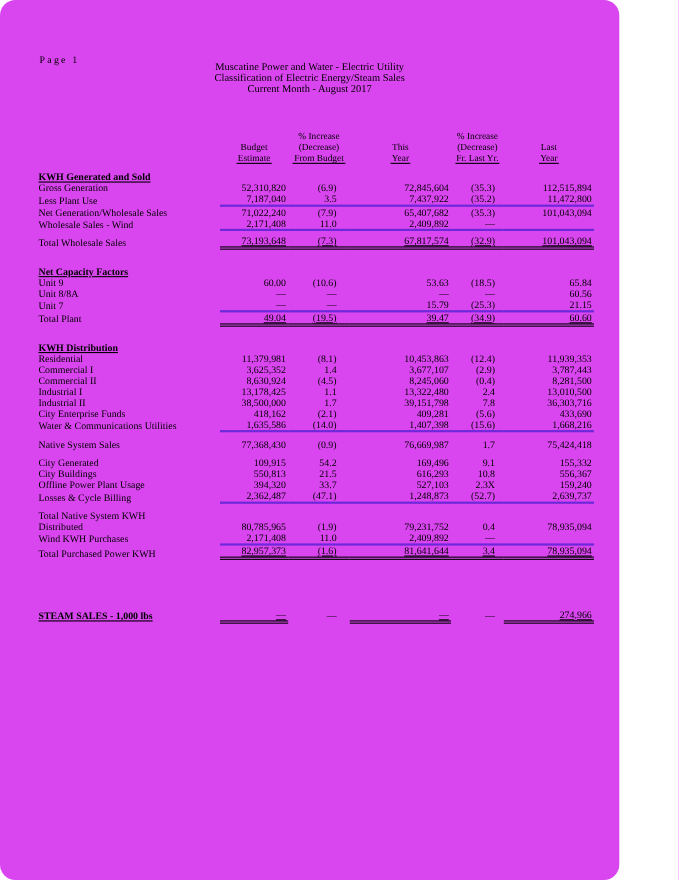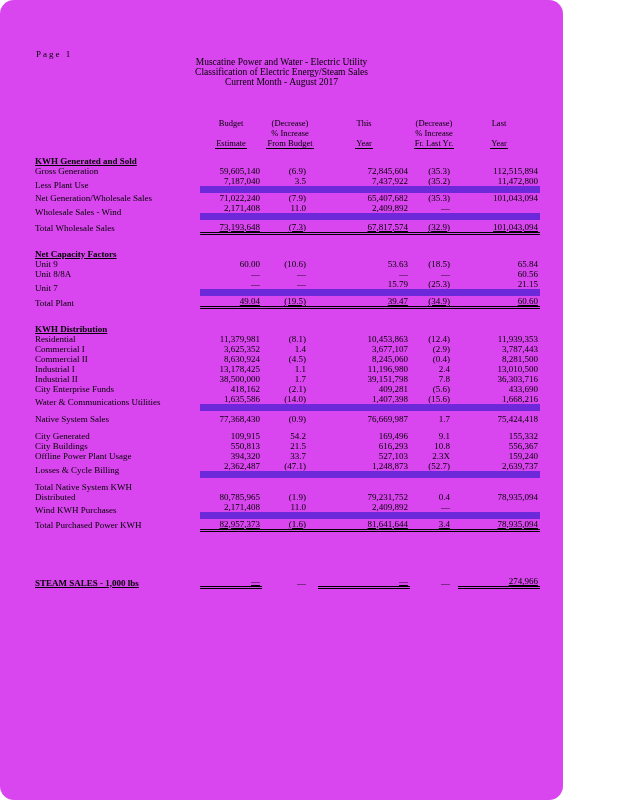--- a/index.html
+++ b/index.html
@@ -24,21 +24,21 @@
     padding: 0; height: 10px; line-height: 10px;
     white-space: nowrap; vertical-align: bottom; overflow: visible;
   }
   thead td { text-align: center; font-size: 8.5px; line-height: 9.5px; }
   thead td.lab { text-align: left; }
   .hu { display: inline-block; border-bottom: 1px solid #000; padding: 0 1px; }
   td.lab { text-align: left; margin-top: 25px; }
   td.num { text-align: right; padding-right: 2px; }
   td.c1 { padding-right: 12px; }
   td.c3 { padding-right: 8px; }
-  .sgl { border-bottom: 7px solid #6d28d9; }
+  .sgl { border-bottom: 2px solid #6d28d9; }
   .dbl { border-bottom: 3px double #000; text-decoration: underline; }
   .b { font-weight: bold; }
   .u { text-decoration: underline; }
   td.blank { height: 9px; }
 </style>
 </head>
 <body>
 
 <div class="page">
 
@@ -55,33 +55,33 @@
       <col style="width:165px">
       <col style="width:62px">
       <col style="width:56px">
       <col style="width:92px">
       <col style="width:48px">
       <col style="width:82px">
     </colgroup>
     <thead>
         <tr>
           <td class="lab"></td>
+          <td class="hd"></td>
+          <td class="hd"><span>% Increase</span></td>
+          <td class="hd"></td>
+          <td class="hd"><span>% Increase</span></td>
+          <td class="hd"></td>
+        </tr>
+        <tr>
+          <td class="lab"></td>
           <td class="hd"><span>Budget</span></td>
           <td class="hd"><span>(Decrease)</span></td>
           <td class="hd"><span>This</span></td>
           <td class="hd"><span>(Decrease)</span></td>
           <td class="hd"><span>Last</span></td>
-        </tr>
-        <tr>
-          <td class="lab"></td>
-          <td class="hd"></td>
-          <td class="hd"><span>% Increase</span></td>
-          <td class="hd"></td>
-          <td class="hd"><span>% Increase</span></td>
-          <td class="hd"></td>
         </tr>
         <tr>
           <td class="lab"></td>
           <td class="hd"><span class="hu">Estimate</span></td>
           <td class="hd"><span class="hu">From Budget</span></td>
           <td class="hd"><span class="hu">Year</span></td>
           <td class="hd"><span class="hu">Fr. Last Yr.</span></td>
           <td class="hd"><span class="hu">Year</span></td>
         </tr>
       </thead>
@@ -92,21 +92,21 @@
         <tr>
           <td class="lab"><span class="b u">KWH Generated and Sold</span></td>
           <td class="num c0"></td>
           <td class="num c1"></td>
           <td class="num c2"></td>
           <td class="num c3"></td>
           <td class="num c4"></td>
         </tr>
         <tr>
           <td class="lab"><span>Gross Generation</span></td>
-          <td class="num c0">59,605,140</td>
+          <td class="num c0">52,310,820</td>
           <td class="num c1">(6.9)</td>
           <td class="num c2">72,845,604</td>
           <td class="num c3">(35.3)</td>
           <td class="num c4">112,515,894</td>
         </tr>
         <tr>
           <td class="lab"><span>Less Plant Use</span></td>
           <td class="num c0 sgl">7,187,040</td>
           <td class="num c1 sgl">3.5</td>
           <td class="num c2 sgl">7,437,922</td>
@@ -215,21 +215,21 @@
           <td class="num c0">8,630,924</td>
           <td class="num c1">(4.5)</td>
           <td class="num c2">8,245,060</td>
           <td class="num c3">(0.4)</td>
           <td class="num c4">8,281,500</td>
         </tr>
         <tr>
           <td class="lab"><span>Industrial I</span></td>
           <td class="num c0">13,178,425</td>
           <td class="num c1">1.1</td>
-          <td class="num c2">11,196,980</td>
+          <td class="num c2">13,322,480</td>
           <td class="num c3">2.4</td>
           <td class="num c4">13,010,500</td>
         </tr>
         <tr>
           <td class="lab"><span>Industrial II</span></td>
           <td class="num c0">38,500,000</td>
           <td class="num c1">1.7</td>
           <td class="num c2">39,151,798</td>
           <td class="num c3">7.8</td>
           <td class="num c4">36,303,716</td>

